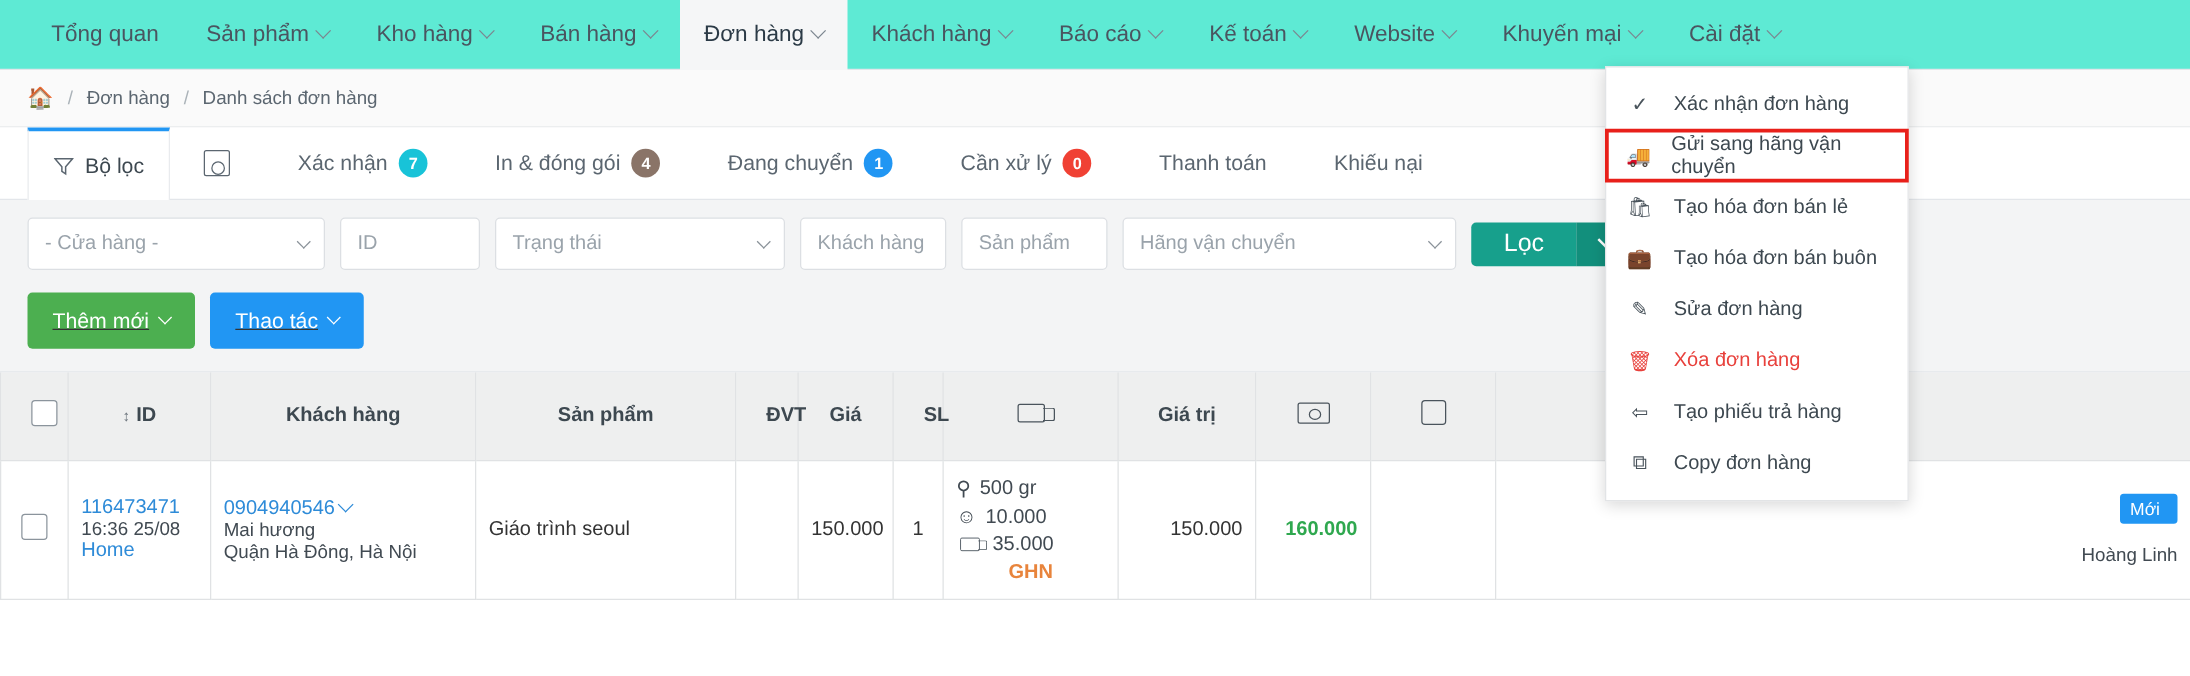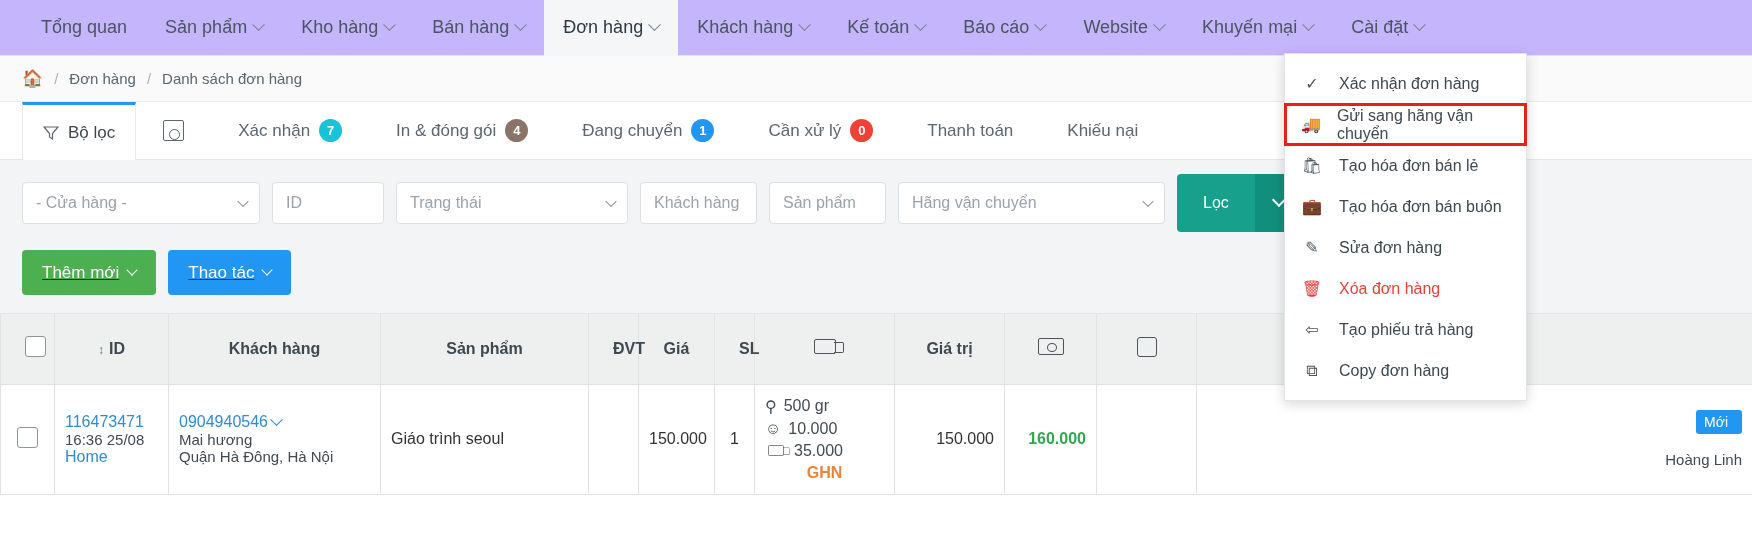--- a/index.html
+++ b/index.html
@@ -12,21 +12,21 @@
   }
   .app { position: relative; width: 1752px; height: 541px; }
 
   
   .topnav {
     height: 56px;
     border-bottom: 1px solid #e3e6ea;
     display: flex;
     align-items: center;
     padding-left: 22px;
-    background: #c4b5fd;
+    background: #5eead4;
   }
   .topnav-item {
     font-size: 18px;
     color: #4a5560;
     padding: 17px 19px;
     display: flex;
     align-items: center;
     gap: 7px;
     white-space: nowrap;
     cursor: pointer;
@@ -123,22 +123,22 @@
     transform: translateY(-70%) rotate(45deg);
   }
   .w-store { width: 238px; }
   .w-id { width: 112px; }
   .w-status { width: 232px; }
   .w-cust { width: 117px; }
   .w-prod { width: 117px; }
   .w-ship { width: 267px; }
 
   .btn {
-    height: 58px; border: none; border-radius: 4px;
-    color: #fff; font-size: 16px; cursor: pointer;
+    height: 35px; border: none; border-radius: 4px;
+    color: #fff; font-size: 20px; cursor: pointer;
     display: flex; align-items: center; justify-content: center;
     font-family: "Liberation Sans", sans-serif;
   }
   .btn-loc { background: #17a08c; padding: 0 26px; border-radius: 4px 0 0 4px; }
   .btn-loc-caret {
     background: #128f7c; width: 48px; border-radius: 0 4px 4px 0;
     display: flex; align-items: center; justify-content: center;
   }
   .btn-loc-caret .chev {
     width: 10px; height: 10px;
@@ -266,25 +266,25 @@
       </div>
       <div class="topnav-item active">
         <span>Đơn hàng</span>
         <span class="caret"></span>
       </div>
       <div class="topnav-item">
         <span>Khách hàng</span>
         <span class="caret"></span>
       </div>
       <div class="topnav-item">
+        <span>Báo cáo</span>
+        <span class="caret"></span>
+      </div>
+      <div class="topnav-item">
         <span>Kế toán</span>
-        <span class="caret"></span>
-      </div>
-      <div class="topnav-item">
-        <span>Báo cáo</span>
         <span class="caret"></span>
       </div>
       <div class="topnav-item">
         <span>Website</span>
         <span class="caret"></span>
       </div>
       <div class="topnav-item">
         <span>Khuyến mại</span>
         <span class="caret"></span>
       </div>

